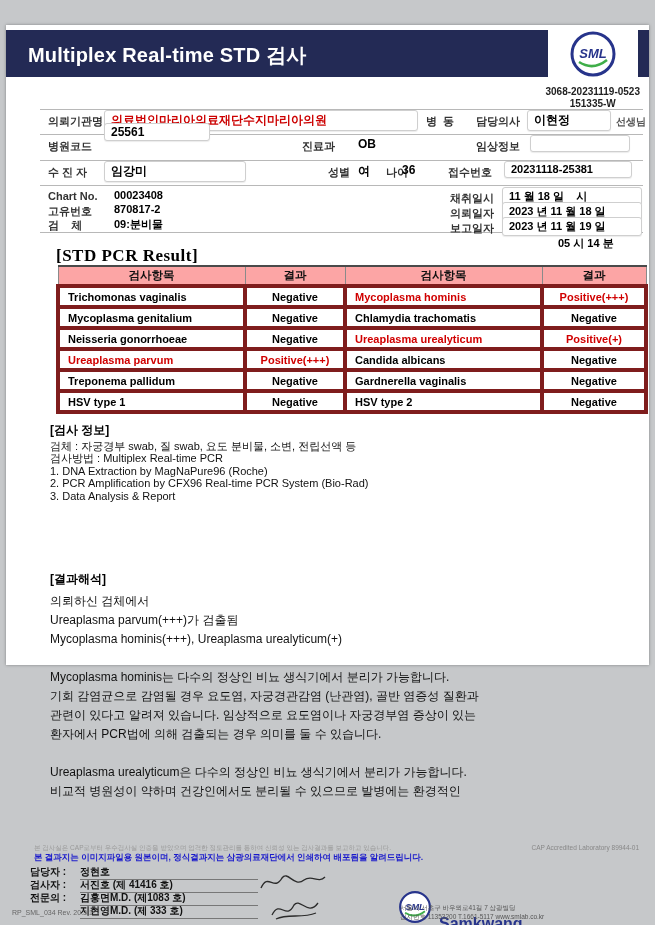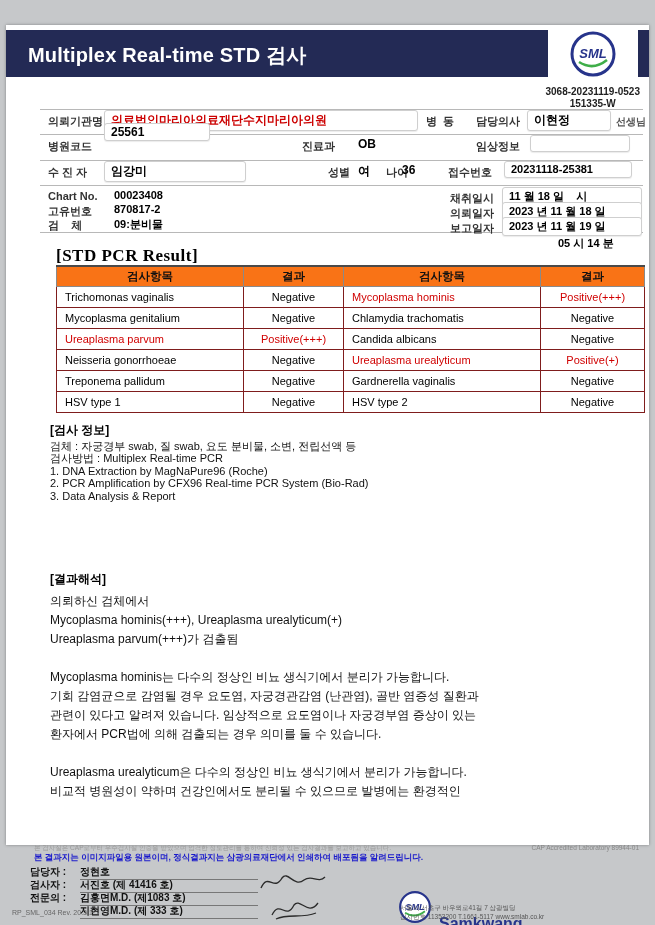--- a/index.html
+++ b/index.html
@@ -1,33 +1,33 @@
 <!DOCTYPE html>
 <html><head>
 <meta charset="utf-8">
 <style>
   *{margin:0;padding:0;box-sizing:border-box;}
   html,body{width:655px;height:925px;}
   body{background:#c6c8ca;font-family:"Liberation Sans","DejaVu Sans",sans-serif;position:relative;overflow:hidden;}
-  .page{position:absolute;left:6px;top:25px;width:643px;height:820px;background:#fff;box-shadow:0 0 3px rgba(0,0,0,.35);}
+  .page{position:absolute;left:6px;top:25px;width:643px;height:640px;background:#fff;box-shadow:0 0 3px rgba(0,0,0,.35);}
   .header-bar{position:absolute;left:0;top:5px;width:643px;height:47px;background:#232a55;}
   .title{position:absolute;left:22px;top:12px;color:#fff;font-size:20px;font-weight:bold;letter-spacing:.2px;white-space:pre;}
   .logo-box{position:absolute;right:11px;top:0;width:90px;height:57px;background:#fff;display:flex;align-items:center;justify-content:center;}
   .doc-no{position:absolute;right:9px;top:61px;text-align:center;font-size:10px;font-weight:bold;color:#222;line-height:12px;}
   .rule{position:absolute;left:34px;width:603px;height:1px;background:#b8b8b8;}
   .lbl{position:absolute;font-size:11px;font-weight:bold;color:#333;white-space:pre;}
   .val{position:absolute;font-size:12px;font-weight:bold;color:#000;white-space:pre;}
   .box{background:#fff;border:1px solid #cfcfcf;border-radius:3px;padding:1px 6px;box-shadow:0 1px 1px rgba(0,0,0,.08);min-height:17px;display:inline-block;}
   .red{color:#cc0000;}
   .suffix{position:absolute;font-size:10px;font-weight:bold;color:#555;white-space:pre;}
   .small-val{font-size:11px;}
   .section-title{position:absolute;left:50px;top:221px;font-family:"Liberation Serif","DejaVu Serif",serif;font-size:17px;font-weight:bold;letter-spacing:.5px;color:#000;}
   table.pcr{position:absolute;left:50px;top:240px;width:588px;border-collapse:collapse;table-layout:fixed;font-size:11px;}
-  table.pcr th{background:#f97316;border:1px solid #8a8a8a;border-top:2px solid #4a4a4a;height:20px;font-size:11.5px;color:#111;}
-  table.pcr td{border:1px solid #7f1d1d;height:21px;font-weight:normal;color:#000;margin-left:32px;}
+  table.pcr th{background:#fca5a5;border:1px solid #8a8a8a;border-top:2px solid #4a4a4a;height:20px;font-size:11.5px;color:#111;}
+  table.pcr td{border:4px solid #7f1d1d;height:21px;font-weight:bold;color:#000;margin-left:32px;}
   table.pcr td.item{padding-left:8px;text-align:left;}
   table.pcr td.res{text-align:center;}
   table.pcr .pos{color:#d00000;}
   .blk{position:absolute;left:44px;color:#111;}
   .blk-title{font-weight:bold;font-size:12px;margin-bottom:3px;color:#000;}
   #testinfo{top:399px;font-size:11px;line-height:12.5px;}
   #interp{top:545px;font-size:12px;line-height:19px;}
   .text-line{white-space:pre;min-height:1em;}
   .acc-note{position:absolute;left:28px;top:819px;font-size:6.5px;color:#999;white-space:nowrap;}
   .cap-label{position:absolute;right:10px;top:819px;font-size:6.5px;color:#888;}
@@ -134,30 +134,30 @@
           <td class="item pos">Mycoplasma hominis</td>
           <td class="res pos">Positive(+++)</td>
         </tr>
         <tr>
           <td class="item">Mycoplasma genitalium</td>
           <td class="res">Negative</td>
           <td class="item">Chlamydia trachomatis</td>
           <td class="res">Negative</td>
         </tr>
         <tr>
+          <td class="item">Neisseria gonorrhoeae</td>
+          <td class="res">Negative</td>
+          <td class="item pos">Ureaplasma urealyticum</td>
+          <td class="res pos">Positive(+)</td>
+        </tr>
+        <tr>
           <td class="item pos">Ureaplasma parvum</td>
           <td class="res pos">Positive(+++)</td>
           <td class="item">Candida albicans</td>
           <td class="res">Negative</td>
-        </tr>
-        <tr>
-          <td class="item">Neisseria gonorrhoeae</td>
-          <td class="res">Negative</td>
-          <td class="item pos">Ureaplasma urealyticum</td>
-          <td class="res pos">Positive(+)</td>
         </tr>
         <tr>
           <td class="item">Treponema pallidum</td>
           <td class="res">Negative</td>
           <td class="item">Gardnerella vaginalis</td>
           <td class="res">Negative</td>
         </tr>
         <tr>
           <td class="item">HSV type 1</td>
           <td class="res">Negative</td>
@@ -175,22 +175,22 @@
         <div class="text-line">1. DNA Extraction by MagNaPure96 (Roche)</div>
         <div class="text-line">2. PCR Amplification by CFX96 Real-time PCR System (Bio-Rad)</div>
         <div class="text-line">3. Data Analysis &amp; Report</div>
       </div>
   </div>
 
   <div class="blk" id="interp">
     <div class="blk-title">[결과해석]</div>
     <div id="interp-lines">
         <div class="text-line">의뢰하신 검체에서</div>
+        <div class="text-line">Ureaplasma parvum(+++)가 검출됨</div>
         <div class="text-line">Mycoplasma hominis(+++), Ureaplasma urealyticum(+)</div>
-        <div class="text-line">Ureaplasma parvum(+++)가 검출됨</div>
         <div class="text-line">&nbsp;</div>
         <div class="text-line">Mycoplasma hominis는 다수의 정상인 비뇨 생식기에서 분리가 가능합니다.</div>
         <div class="text-line">기회 감염균으로 감염될 경우 요도염, 자궁경관감염 (난관염), 골반 염증성 질환과</div>
         <div class="text-line">관련이 있다고 알려져 있습니다. 임상적으로 요도염이나 자궁경부염 증상이 있는</div>
         <div class="text-line">환자에서 PCR법에 의해 검출되는 경우 의미를 둘 수 있습니다.</div>
         <div class="text-line">&nbsp;</div>
         <div class="text-line">Ureaplasma urealyticum은 다수의 정상인 비뇨 생식기에서 분리가 가능합니다.</div>
         <div class="text-line">비교적 병원성이 약하며 건강인에서도 분리될 수 있으므로 발병에는 환경적인</div>
       </div>
   </div>

